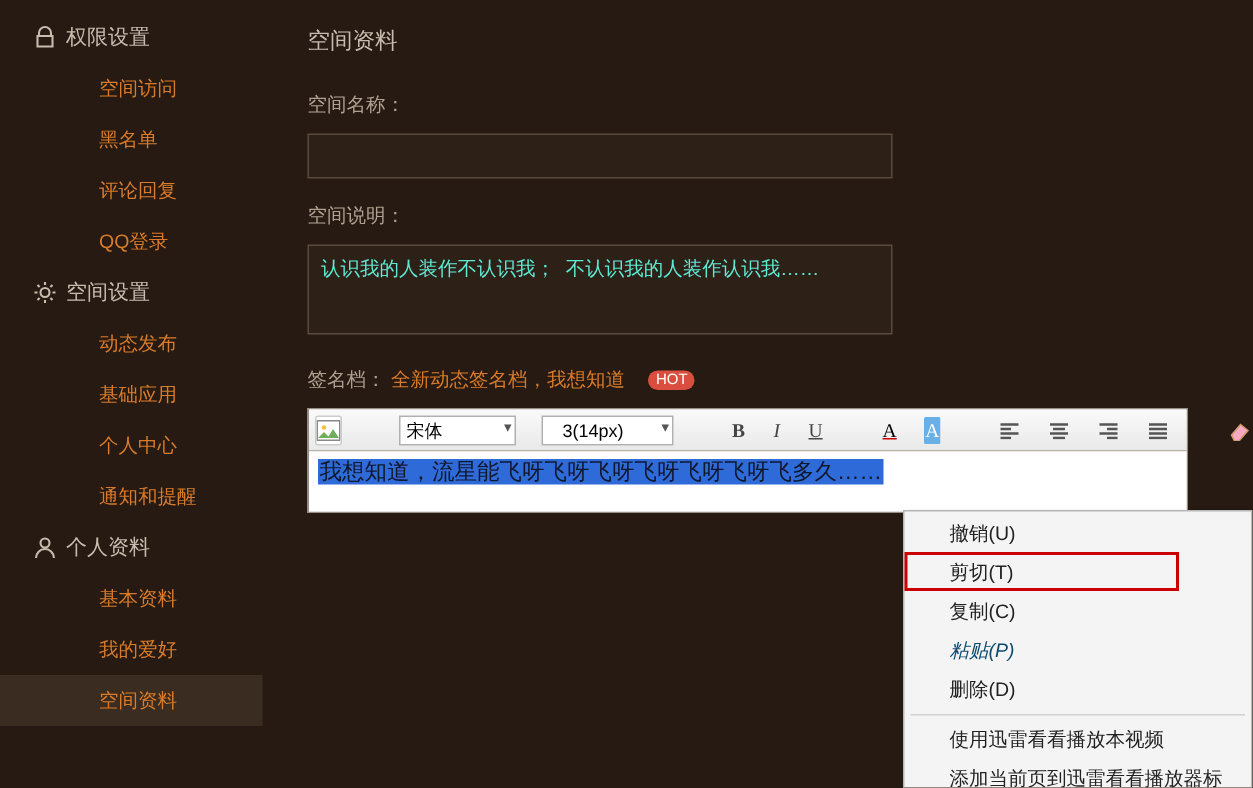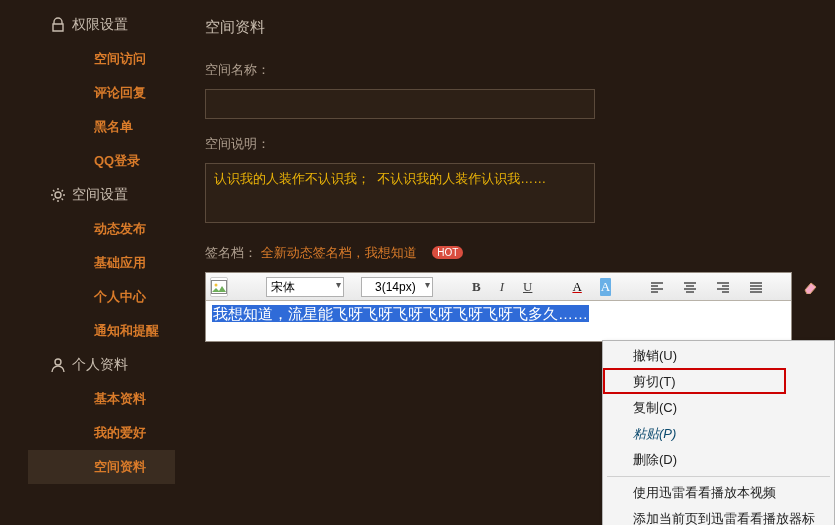--- a/index.html
+++ b/index.html
@@ -8,58 +8,57 @@
     background: #261a12;
     font-family: "Microsoft YaHei", Arial, sans-serif;
     font-size: 13px;
     color: #b0a090;
     overflow: hidden;
     position: relative;
   }
   .layout { display: flex; width: 100%; height: 100%; }
 
   
-  .sidebar { width: 175px; padding-top: 8px; padding-left: 28px; }
+  .sidebar { width: 175px; padding-top: 8px; }
   .side-group-header {
     display: flex; align-items: center;
     padding: 8px 0 8px 44px;
     color: #c8bcae; font-size: 14px;
     position: relative;
   }
   .side-group-header .icon {
     position: absolute; left: 22px; top: 9px;
     width: 16px; height: 16px;
     color: #c8bcae;
   }
   .side-item {
     padding: 8px 0 8px 66px;
     color: #d97b2a;
     font-size: 13px;
     cursor: pointer;
-    font-weight: bold;
   }
   .side-item.active { background: #3a2c20; }
 
   
   .main { flex: 1; padding: 18px 30px 0 30px; position: relative; }
   .section-title { color: #c8bcae; font-size: 15px; margin-bottom: 24px; }
   .field-row { margin-bottom: 16px; }
   .field-label { color: #b0a090; margin-bottom: 10px; }
   .text-input {
     width: 390px; height: 30px;
     background: #2d2016;
     border: 1px solid #5b4a3b;
     color: #d97b2a;
     padding: 4px 8px;
   }
   .textarea {
     width: 390px; height: 60px;
     background: #2d2016;
     border: 1px solid #5b4a3b;
-    color: #eab308;
+    color: #5eead4;
     padding: 6px 8px;
     font-family: inherit;
     font-size: 13px;
     resize: none;
   }
   .sig-label-row { margin: 18px 0 10px 0; color: #b0a090; }
   .sig-link { color: #d97b2a; cursor: pointer; }
   .hot-badge {
     display: inline-block;
     background: #d94e3f;
@@ -111,37 +110,37 @@
     padding: 0 14px 0 4px;
     appearance: none;
     position: relative;
   }
   .tb-select-wrap { position: relative; display: inline-block; }
   .tb-select-wrap::after {
     content: "▾"; position: absolute; right: 3px; top: 2px;
     font-size: 10px; color: #555; pointer-events: none;
   }
   .font-sel { width: 78px; }
-  .size-sel { width: 72px; padding-left: 13px; }
+  .size-sel { width: 88px; padding-left: 13px; }
   .tb-btn.bold { font-weight: bold; }
   .tb-btn.italic { font-style: italic; }
   .tb-btn.underline { text-decoration: underline; }
   .tb-btn.fontcolor { text-decoration: underline; text-decoration-color: #c00; color: #000; }
   .tb-btn.bgcolor { background: #69b0e7; color: #fff; border-radius: 1px; width:20px; height:18px;}
   .tb-btn.align svg { width: 14px; height: 12px; }
   .tb-btn.eraser svg { width: 16px; height: 14px; }
   .edit-area {
     background: #fff;
     min-height: 40px;
     padding: 4px 6px;
     font-size: 15px;
   }
   .sel-text {
     background: #2f6bd8;
-    color: #ffffff;
+    color: #0f172a;
     padding: 0 1px;
     display: inline;
   }
 
   
   .ctx-menu {
     position: absolute;
     right: 0; top: 340px;
     width: 233px;
     background: #f4f4f4;
@@ -178,22 +177,22 @@
 
     <div class="side-group-header">
       <span class="icon">
         <svg viewBox="0 0 16 16">
             <path fill="none" stroke="currentColor" stroke-width="1.4" d="M4 7V5a4 4 0 0 1 8 0v2M3 7h10v7H3z"></path>
           </svg>
       </span>
       <span>权限设置</span>
     </div>
     <div class="side-item">空间访问</div>
+    <div class="side-item">黑名单</div>
     <div class="side-item">评论回复</div>
-    <div class="side-item">黑名单</div>
     <div class="side-item">QQ登录</div>
 
     <div class="side-group-header">
       <span class="icon">
         <svg viewBox="0 0 16 16">
             <circle cx="8" cy="8" r="3" fill="none" stroke="currentColor" stroke-width="1.4"></circle>
             <path stroke="currentColor" stroke-width="1.4" d="M8 1v2M8 13v2M1 8h2M13 8h2M3 3l1.4 1.4M11.6 11.6L13 13M13 3l-1.4 1.4M4.4 11.6L3 13"></path>
           </svg>
       </span>
       <span>空间设置</span>

